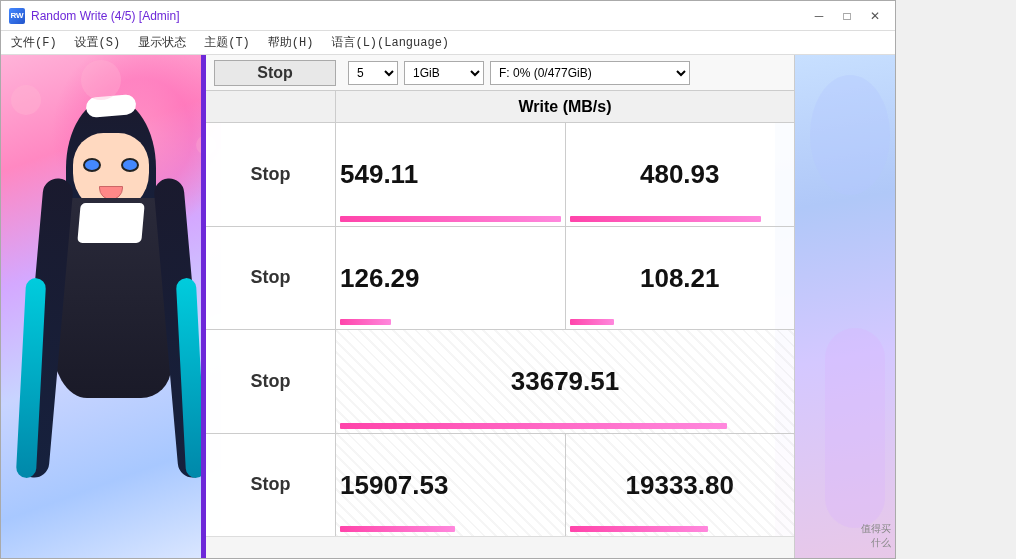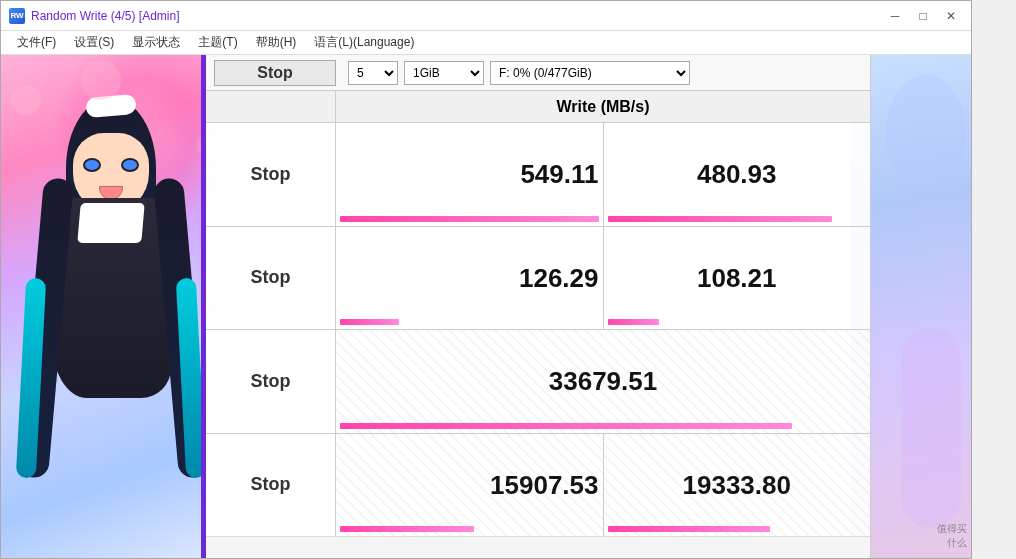--- a/index.html
+++ b/index.html
@@ -6,21 +6,21 @@
     body {
       width: 1016px;
       height: 559px;
       font-family: "Microsoft YaHei", "SimHei", Arial, sans-serif;
       overflow: hidden;
       background: #f0f0f0;
     }
 
     
     .window {
-      width: 972px;
+      width: 896px;
       height: 559px;
       border: 1px solid #aaa;
       display: flex;
       flex-direction: column;
       background: #fff;
     }
 
     .title-bar {
       height: 30px;
       background: #fff;
@@ -71,23 +71,24 @@
       justify-content: center;
       color: #555;
     }
 
     
     .menu-bar {
       height: 24px;
       background: #fff;
       display: flex;
       align-items: center;
-      padding: 0 8px;
+      padding: 0 2px;
       border-bottom: 1px solid #ddd;
       gap: 2px;
+      font-family: Liberation Mono, monospace;
     }
 
     .menu-item {
       padding: 2px 8px;
       font-size: 12px;
       color: #333;
       cursor: pointer;
       border-radius: 2px;
     }
 
@@ -227,21 +228,21 @@
       font-size: 18px;
       font-weight: bold;
       color: #333;
       background: rgba(255,255,255,0.8);
     }
 
     .read-cell {
       flex: 1;
       display: flex;
       flex-direction: column;
-      align-items: flex-end;
+      align-items: flex-start;
       justify-content: center;
       border-right: 1px solid #ccc;
       position: relative;
       padding: 4px;
     }
 
     .write-cell {
       flex: 1;
       display: flex;
       flex-direction: column;

